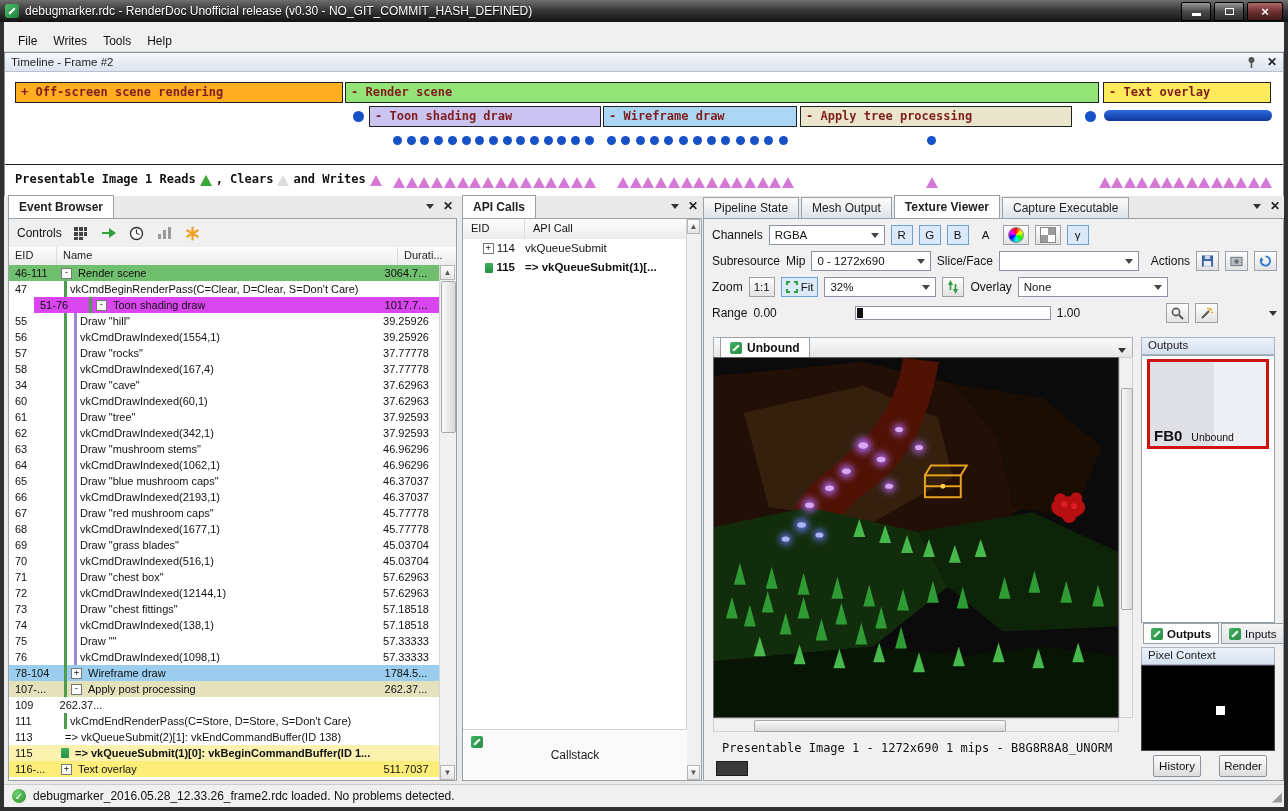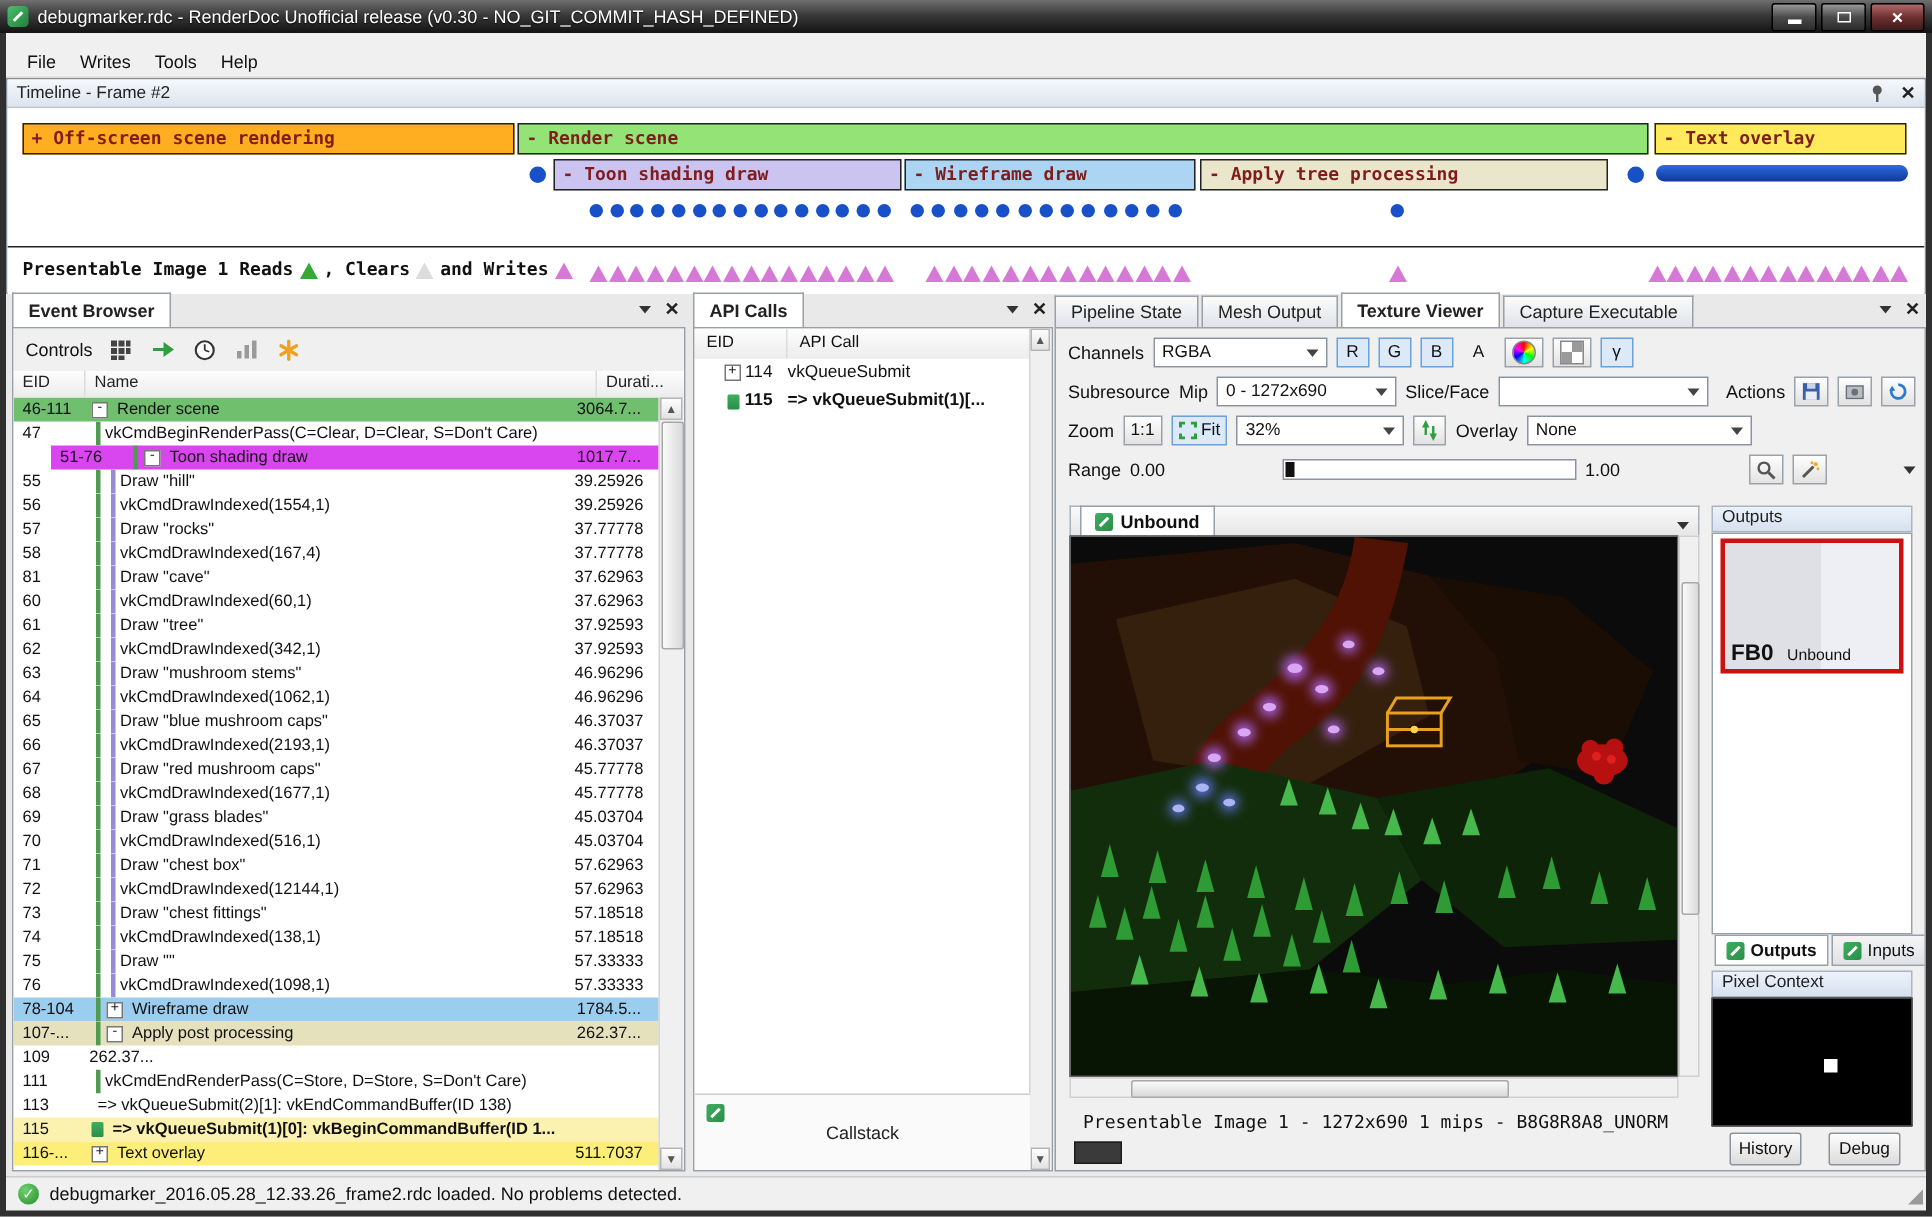--- a/index.html
+++ b/index.html
@@ -331,21 +331,21 @@
             <div class="ev-row">
               <span class="ev-eid">58</span>
               <span class="ev-name">
                 <span class="tbar" style="background: rgb(79, 155, 79);"></span>
                 <span class="tbar" style="background: rgb(149, 139, 216);"></span>
                 <span class="ev-text" style="margin-left: 3px;">vkCmdDrawIndexed(167,4)</span>
               </span>
               <span class="ev-dur">37.77778</span>
             </div>
             <div class="ev-row">
-              <span class="ev-eid">81</span>
+              <span class="ev-eid">34</span>
               <span class="ev-name">
                 <span class="tbar" style="background: rgb(79, 155, 79);"></span>
                 <span class="tbar" style="background: rgb(149, 139, 216);"></span>
                 <span class="ev-text" style="margin-left: 3px;">Draw "cave"</span>
               </span>
               <span class="ev-dur">37.62963</span>
             </div>
             <div class="ev-row">
               <span class="ev-eid">60</span>
               <span class="ev-name">
@@ -869,21 +869,21 @@
           <span class="ot-tab">
             <span class="rdico"></span>
             <span>Inputs</span>
           </span>
         </div>
         <div class="subhdr" style="left:437px;top:428px;width:134px">Pixel Context</div>
         <div class="pixbox">
             <span class="px"></span>
           </div>
         <div class="pbtn" style="left:449px">History</div>
-        <div class="pbtn" style="left:515px">Debug</div>
+        <div class="pbtn" style="left:515px">Render</div>
       </div>
     </div>
   </div>
 
   <div class="statusbar">
     <span class="okico">✓</span>
     <span>debugmarker_2016.05.28_12.33.26_frame2.rdc loaded. No problems detected.</span>
     <span class="grip">◢</span>
   </div>
 

